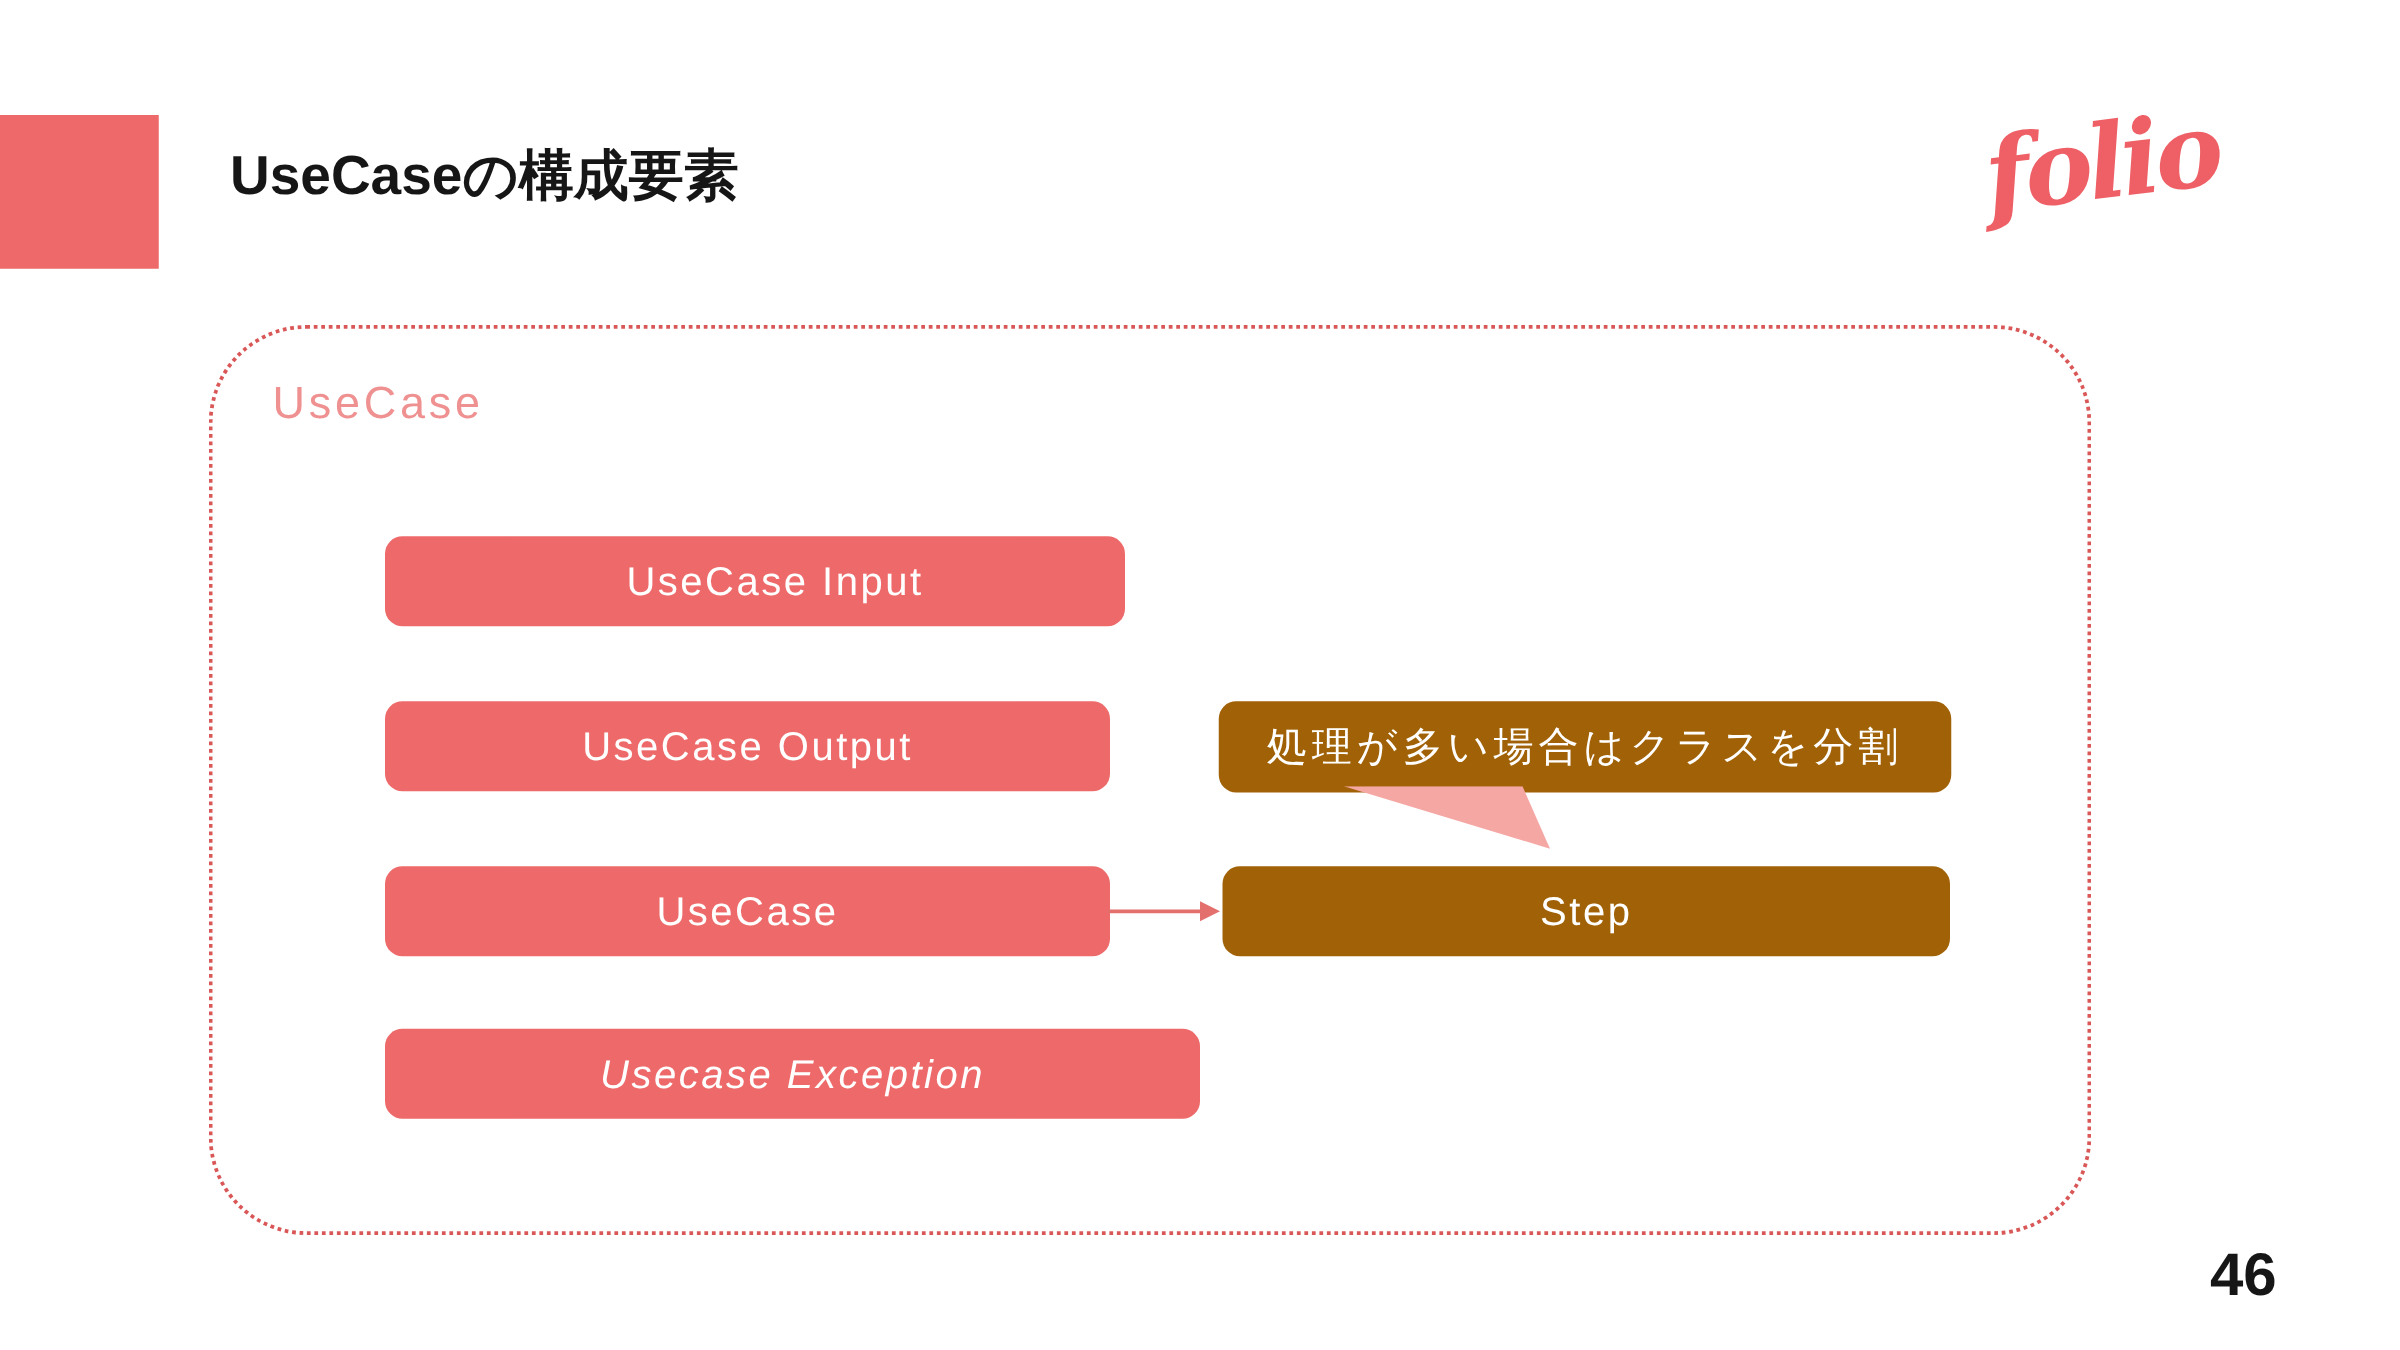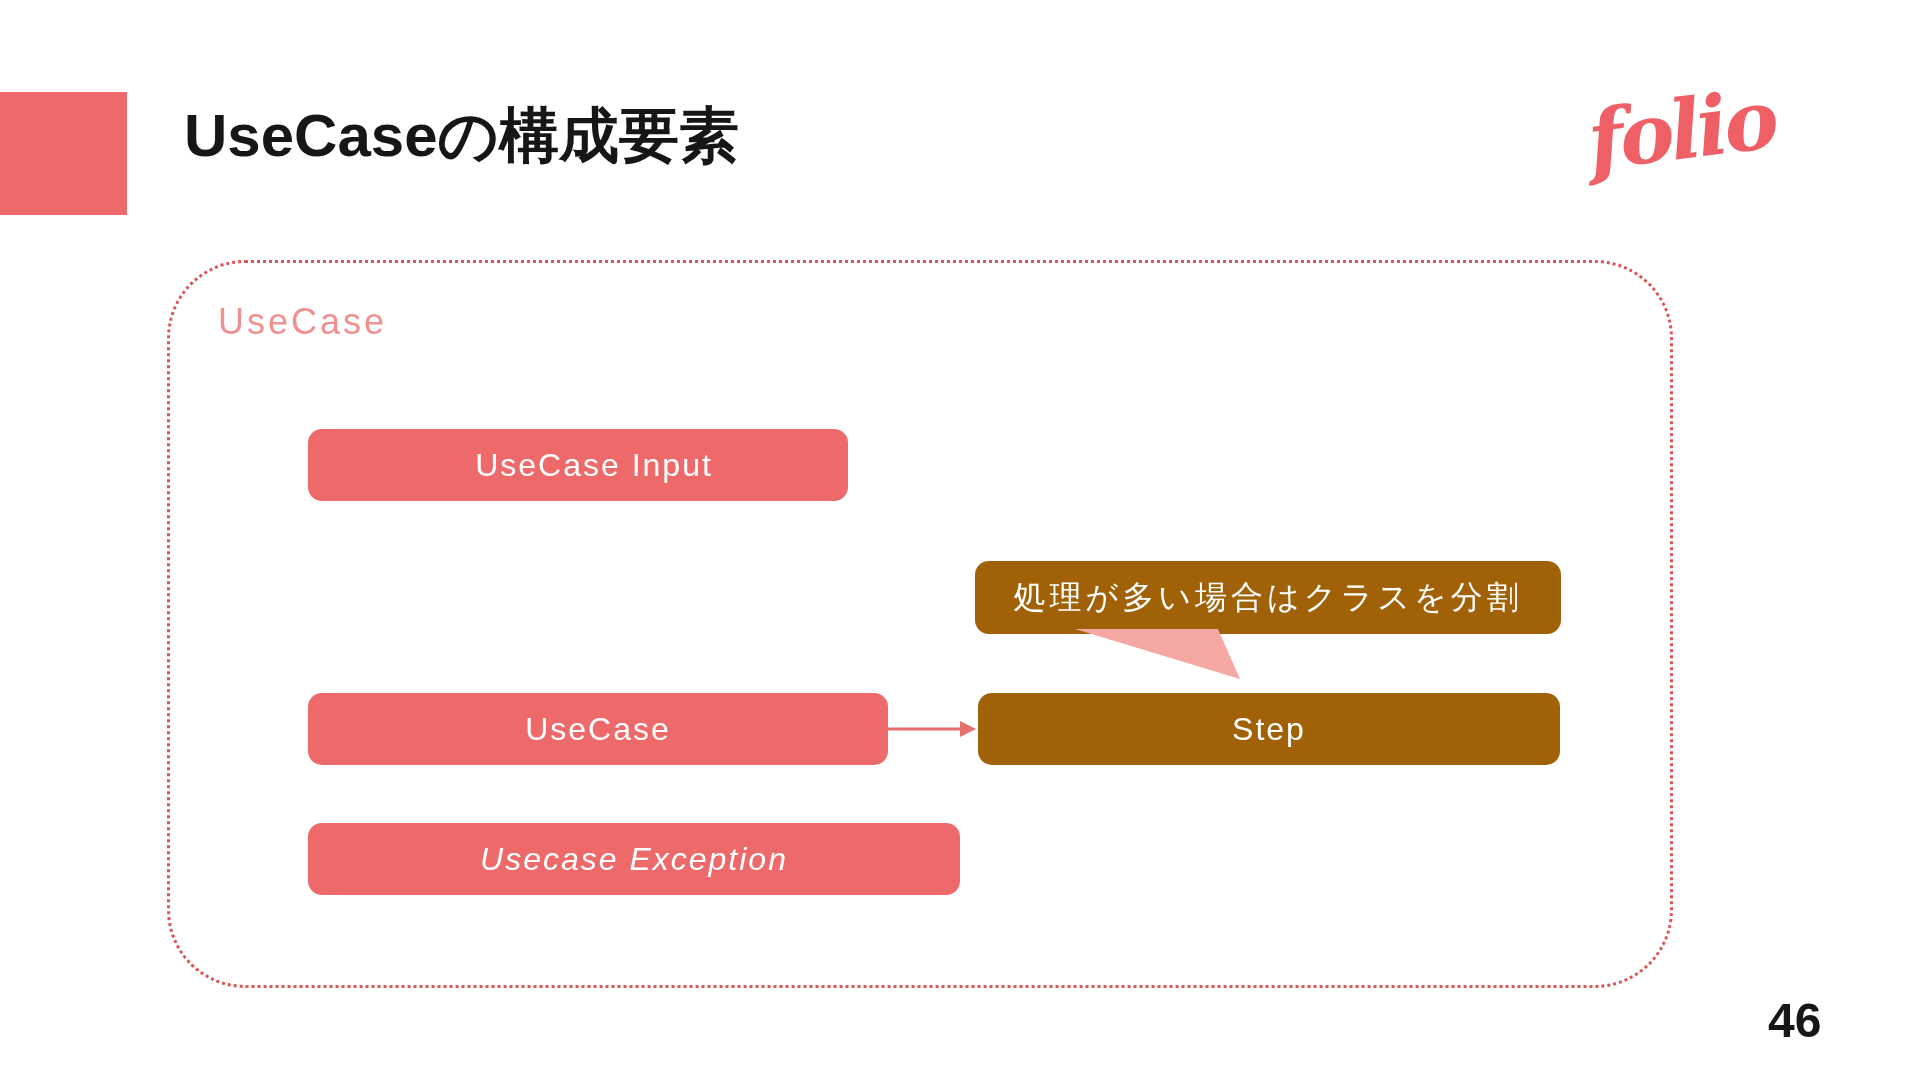--- a/index.html
+++ b/index.html
@@ -15,22 +15,22 @@
   .accent-square {
     position:absolute;
     left:0; top:92px;
     width:127px; height:123px;
     background:#ee6a6a;
   }
 
   
   .title {
     position:absolute;
-    left:184px; top:96px;
-    font-size:60px;
+    left:184px; top:111px;
+    font-size:44px;
     font-weight:bold;
     color:#161616;
     letter-spacing:0px;
     white-space:nowrap;
   }
 
   
   .logo {
     position:absolute;
     left:1580px; top:62px;
@@ -74,21 +74,21 @@
   }
   .box span {
     color:#ffffff;
     font-size:32px;
     letter-spacing:2px;
     white-space:nowrap;
   }
   .solid { background:#ee6a6a; }
   .light { background:#a16207; }
 
-  .box-input     { left:138px; top:166px; width:540px;padding-left:32px; }
+  .box-input     { left:138px; top:166px; width:592px;padding-left:32px; }
   .box-output    { left:138px; top:298px; width:580px; }
   .box-usecase   { left:138px; top:430px; width:580px; }
   .box-exception { left:138px; top:560px; width:652px;font-style:italic; }
   .box-step      { left:808px; top:430px; width:582px;align-items:center; }
 
   .callout {
     left:805px; top:298px; width:586px; height:73px;
   }
   .callout span { letter-spacing:4px; }
 
@@ -129,20 +129,23 @@
   </div>
 
   <div class="container">
 
     <div class="container-label">UseCase</div>
 
     <div class="box solid box-input">
       <span>UseCase Input</span>
     </div>
 
+    <div class="box solid box-output">
+      <span>UseCase Output</span>
+    </div>
 
     <div class="box light callout">
       <span>処理が多い場合はクラスを分割</span>
     </div>
 
     <svg class="callout-tail" viewBox="0 0 190 56">
       <polygon points="10,0 153,0 175,50" fill="#f5a7a4"></polygon>
     </svg>
 
     <div class="box solid box-usecase">

